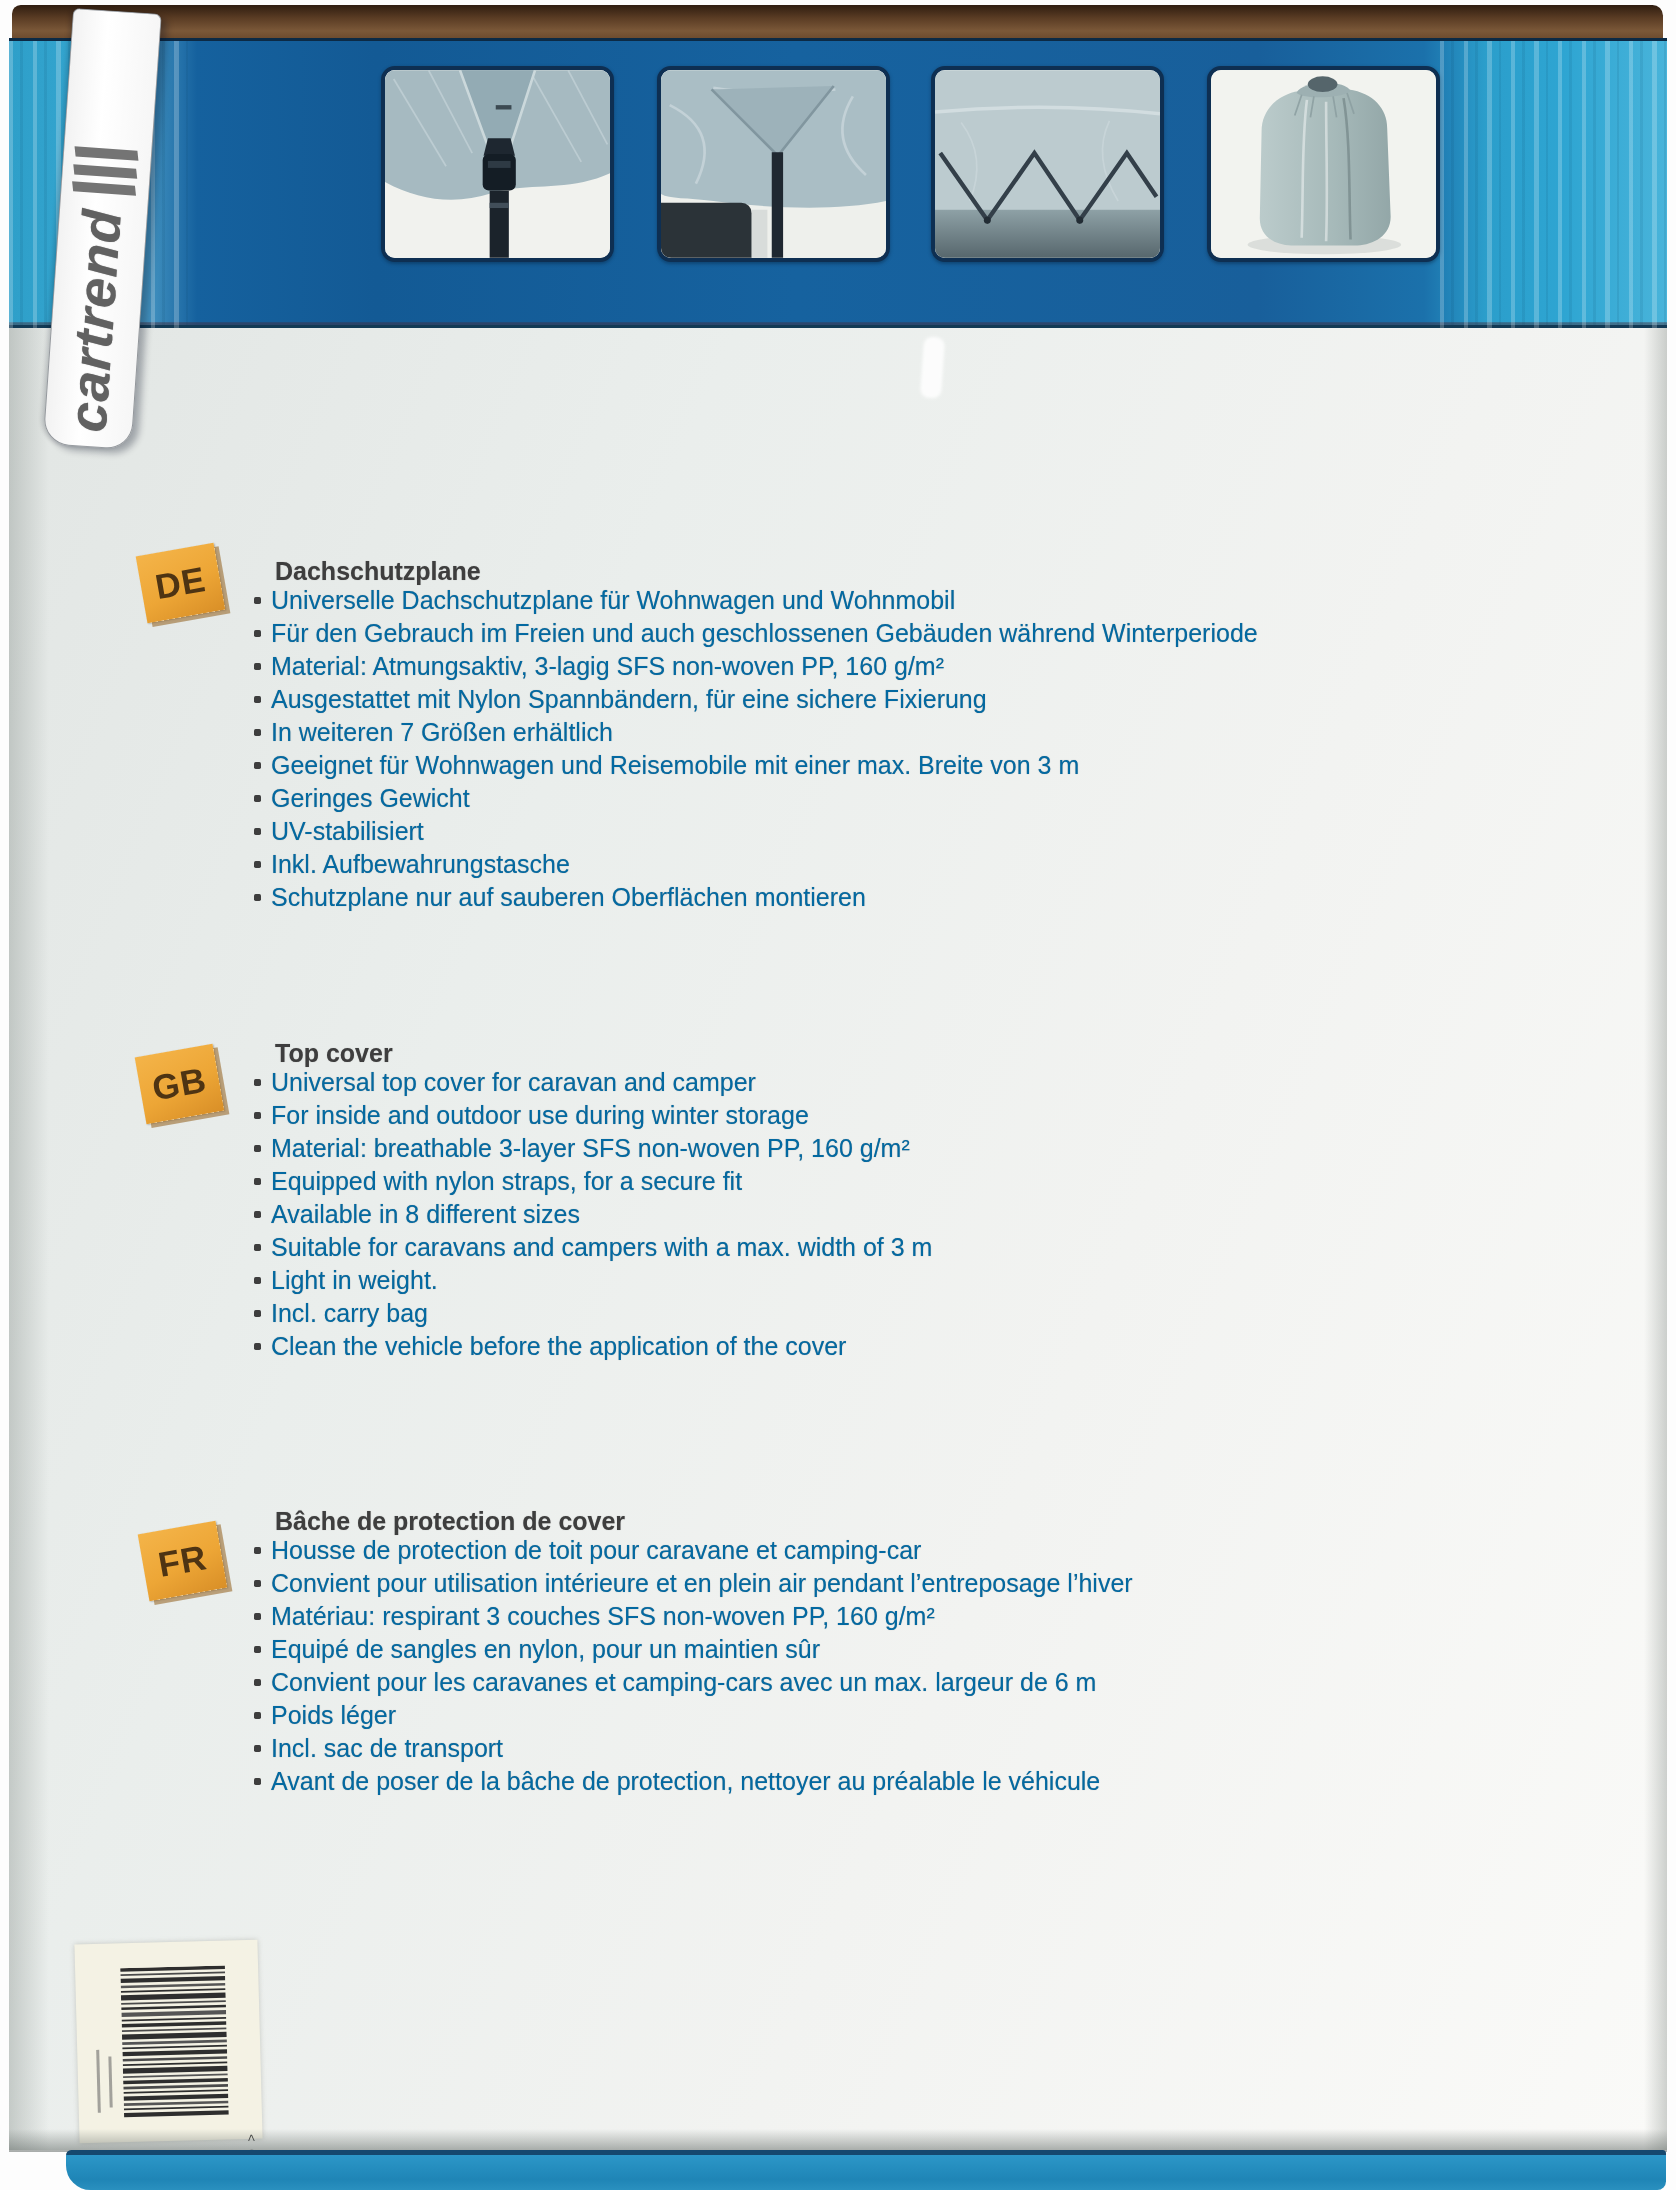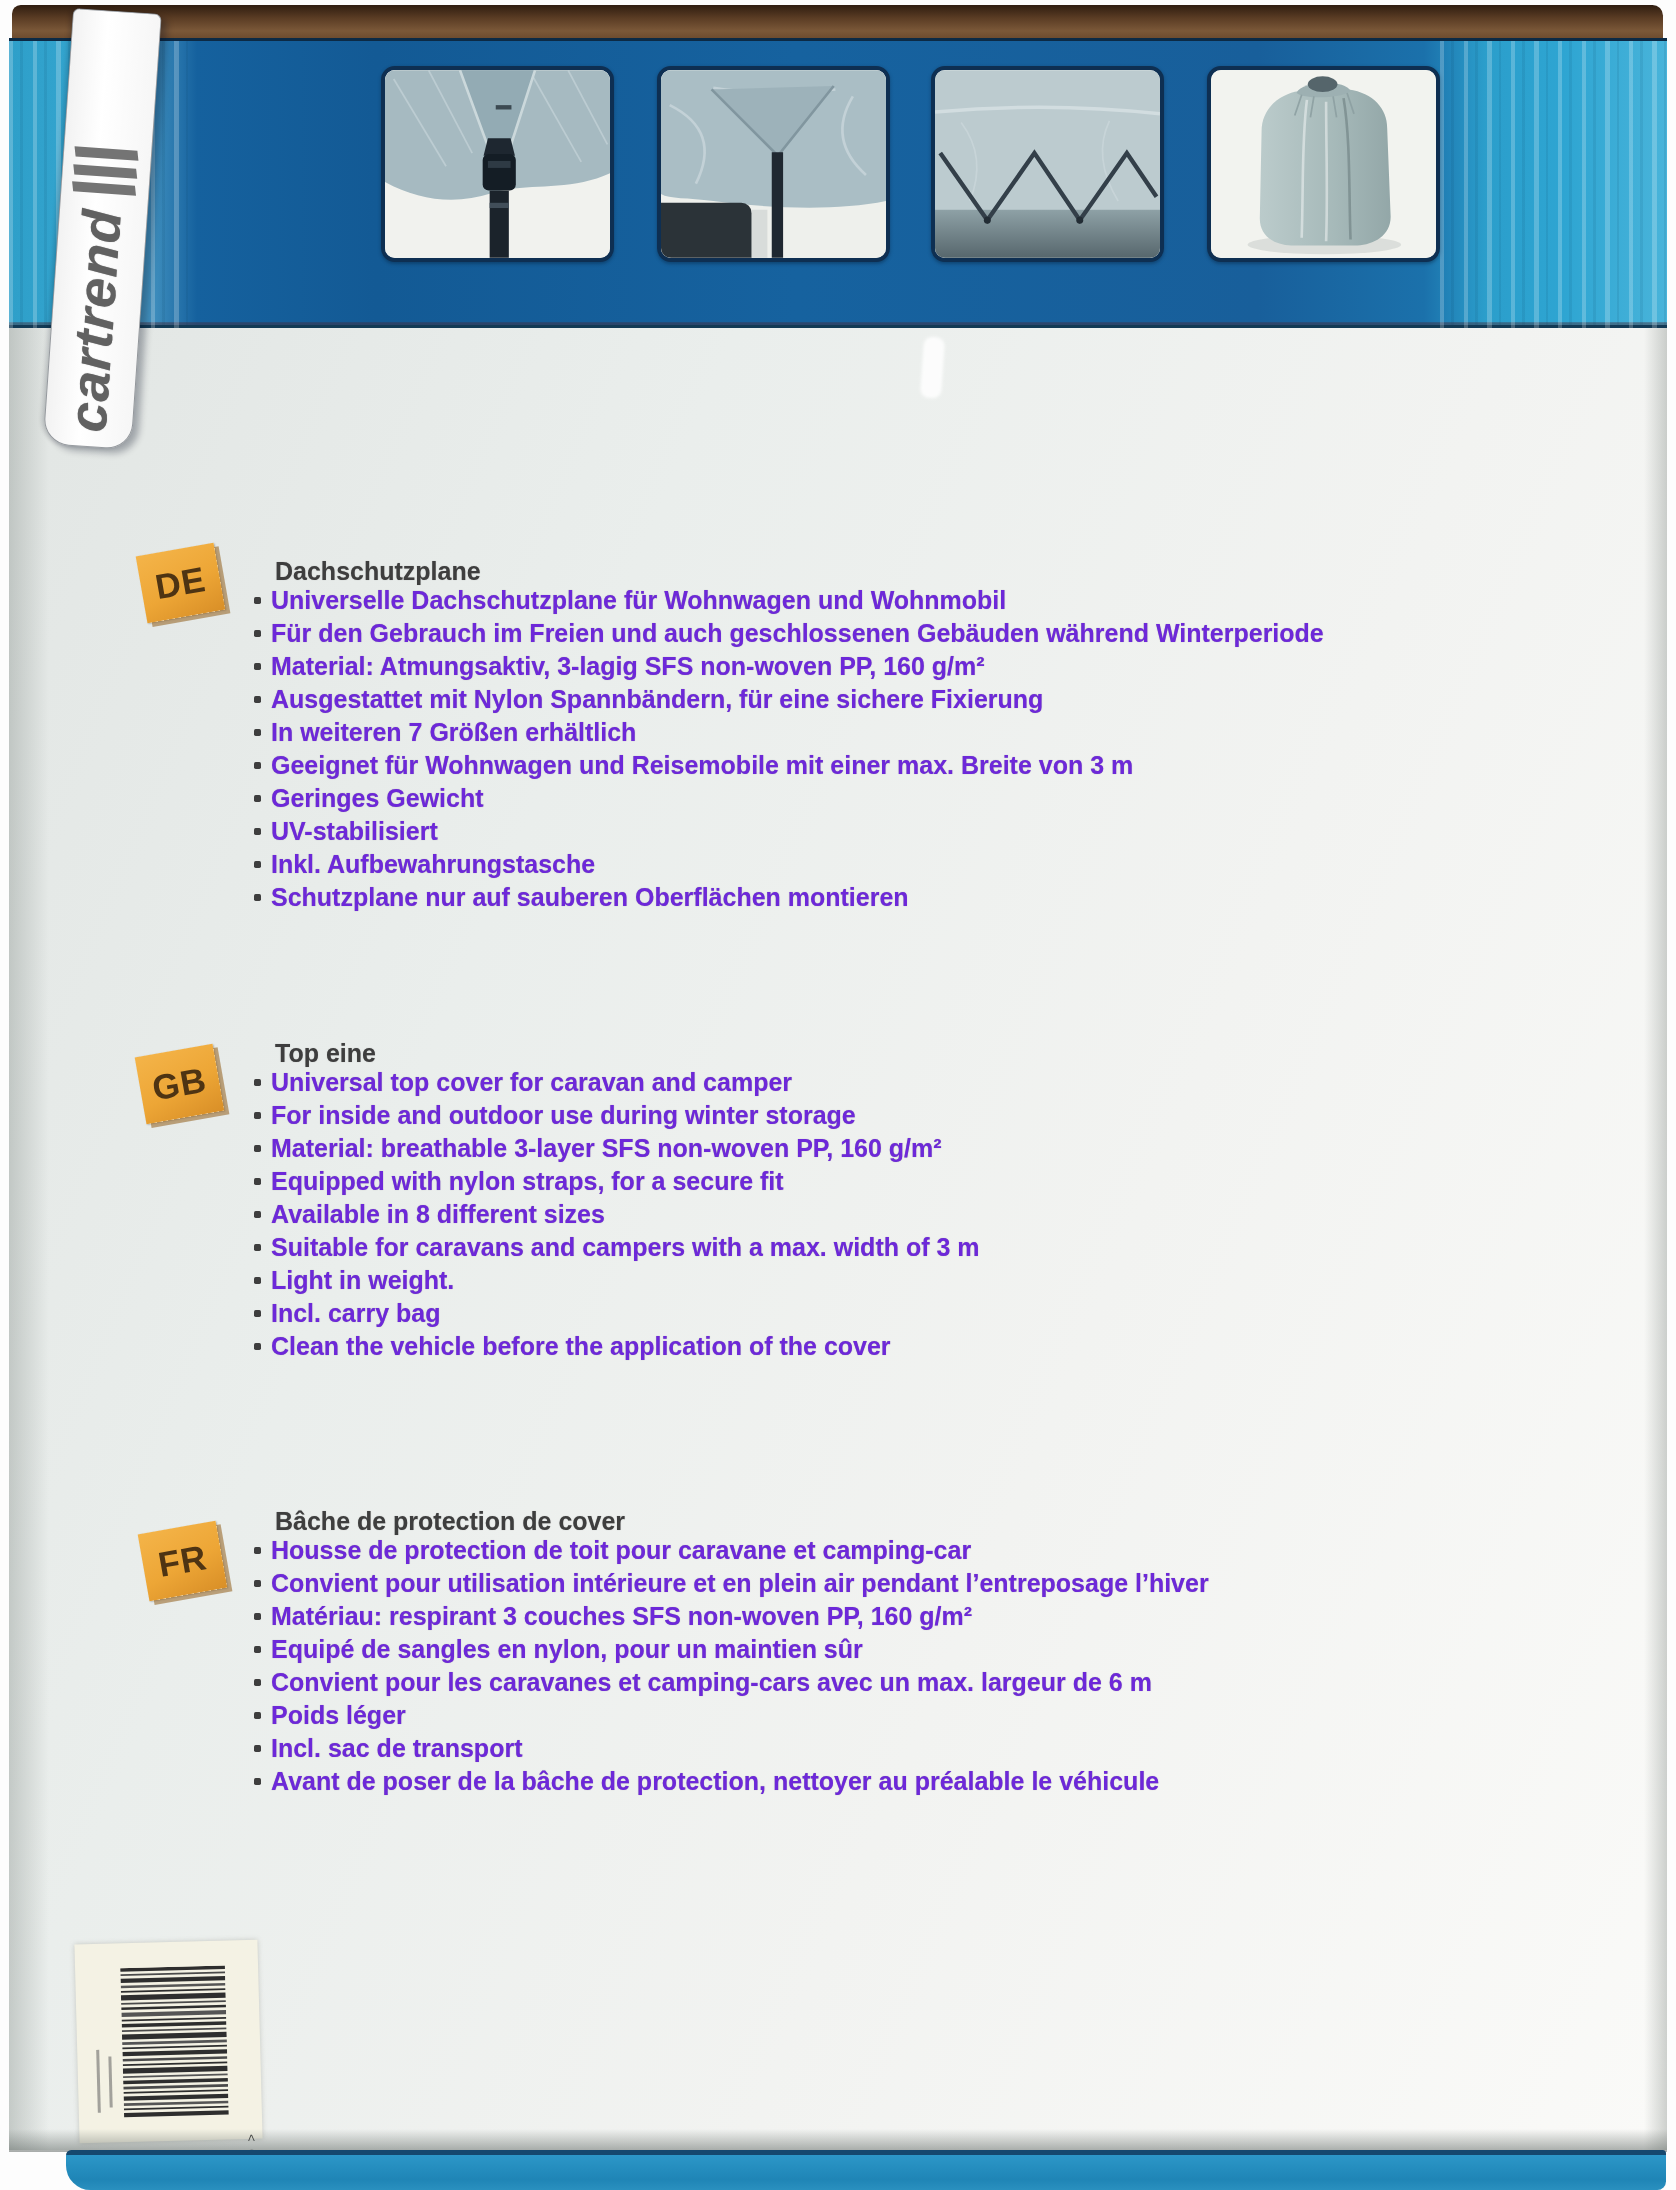--- a/index.html
+++ b/index.html
@@ -56,22 +56,22 @@
   .badge{position:absolute;width:79px;height:68px;background:linear-gradient(160deg,#f4b449 0%,#eda636 55%,#d98f27 100%);
     transform:rotate(-10deg);display:flex;align-items:center;justify-content:center;
     box-shadow:4.4px 4.4px 0 rgba(146,94,28,.55), 0.9px 0.9px 1.7px rgba(0,0,0,.25);}
   #sec-de .badge{left:141px;top:0px;}
   #sec-gb .badge{left:140px;top:19px;}
   #sec-fr .badge{left:143px;top:28px;}
   .badge span{font-size:35px;font-weight:700;color:#4e3413;letter-spacing:0.9px;}
   .sec-title{position:absolute;left:267px;top:0;margin:8px;font-size:25px;font-weight:700;color:#3e3e3e;
     text-shadow:0 0 0.9px rgba(70,70,70,.45);}
   .bullets{position:absolute;left:252px;top:35px;margin:0;padding:0;list-style:none;width:1293px;}
-  .bullets li{position:relative;padding-left:19px;line-height:33px;font-size:25px;font-weight:700;
-    color:#6d28d9;text-shadow:0 0 0.9px rgba(70,70,70,.45);}
+  .bullets li{position:relative;padding-left:19px;line-height:33px;font-size:25px;font-weight:400;
+    color:#0369a1;text-shadow:0 0 0.9px rgba(70,70,70,.45);}
   .bullets li::before{content:"";position:absolute;left:1.7px;top:13px;width:7px;height:7px;
     background:#3e3e3e;border-radius:1.7px;}
 
   
   .bclabel{position:absolute;left:77px;top:1942px;width:183px;height:199px;background:#f4f2e4;
     transform:rotate(-1.5deg);box-shadow:0 0 5.2px rgba(120,120,110,.35);}
   .bclabel svg{position:absolute;left:45px;top:24.5px;}
   .bc-digits{position:absolute;right:3.5px;bottom:7px;transform:rotate(-90deg);transform-origin:100% 100%;
     font-size:13px;letter-spacing:2.2px;color:#3c3c3c;font-weight:400;white-space:nowrap;}
   .bc-digits .arrow{margin-left:5.2px;}
@@ -216,21 +216,21 @@
         <li><span>UV-stabilisiert</span></li>
         <li><span>Inkl. Aufbewahrungstasche</span></li>
         <li><span>Schutzplane nur auf sauberen Oberflächen montieren</span></li>
       </ul>
   </section>
 
   <section class="sec" id="sec-gb">
     <div class="badge">
       <span>GB</span>
     </div>
-    <h2 class="sec-title">Top eine</h2>
+    <h2 class="sec-title">Top cover</h2>
     <ul class="bullets">
 
     <li><span>Universal top cover for caravan and camper</span></li>
         <li><span>For inside and outdoor use during winter storage</span></li>
         <li><span>Material: breathable 3-layer SFS non-woven PP, 160 g/m²</span></li>
         <li><span>Equipped with nylon straps, for a secure fit</span></li>
         <li><span>Available in 8 different sizes</span></li>
         <li><span>Suitable for caravans and campers with a max. width of 3 m</span></li>
         <li><span>Light in weight.</span></li>
         <li><span>Incl. carry bag</span></li>

